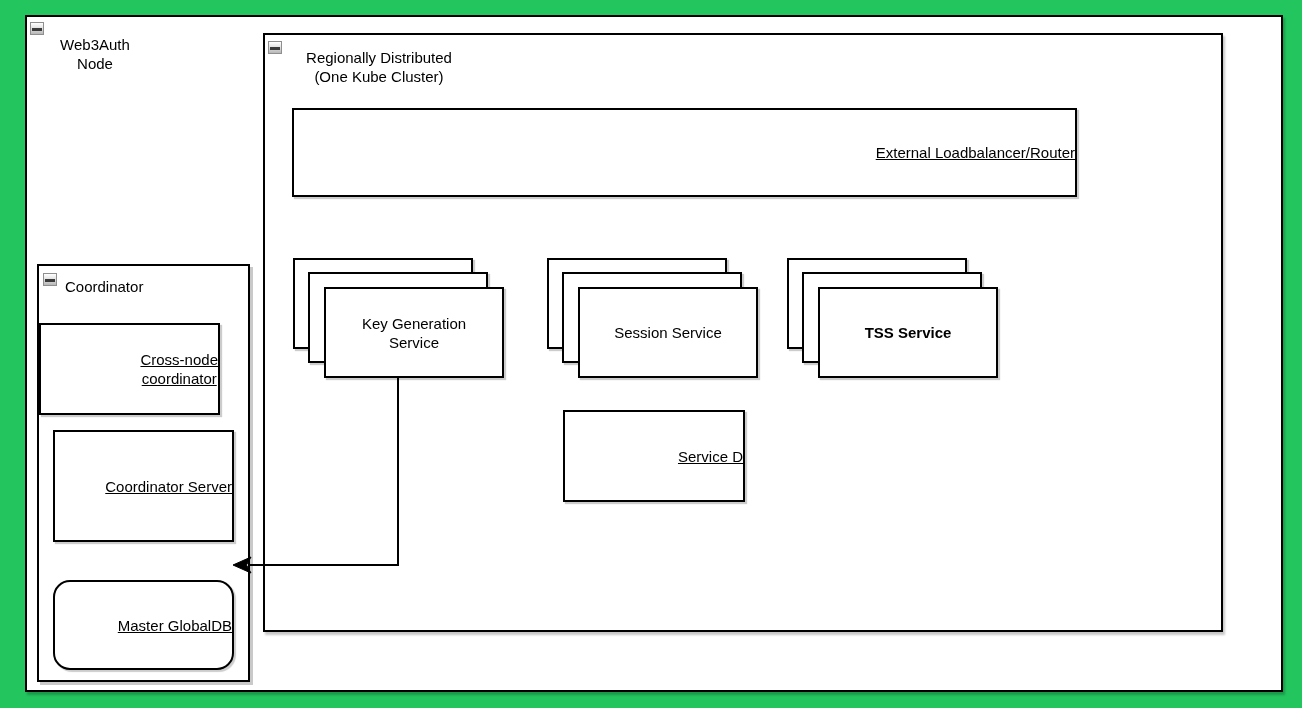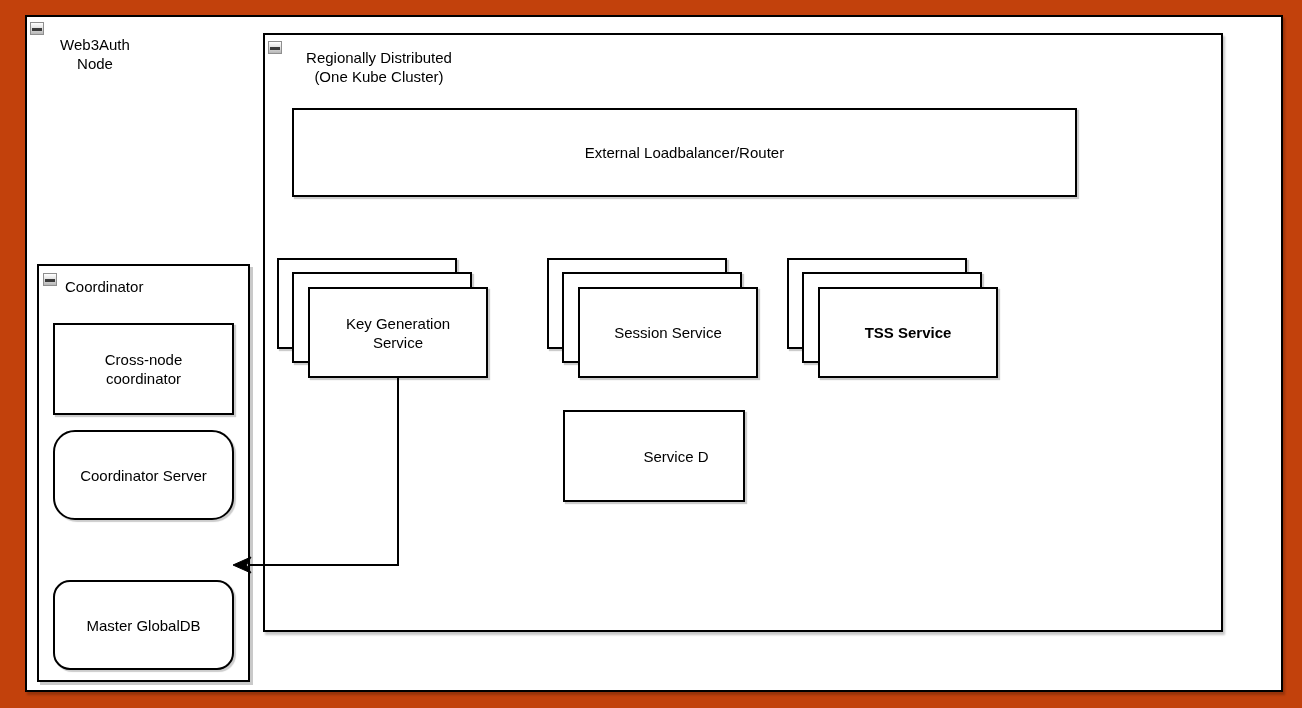--- a/index.html
+++ b/index.html
@@ -1,28 +1,28 @@
 <!DOCTYPE html>
 <html><head>
 <meta charset="utf-8">
 <style>
   html,body { margin:0; padding:0; background:#ffffff; }
   .canvas {
-    position:relative; width:1302px; height:708px; background:#c2410c;
+    position:relative; width:1302px; height:708px; background:#22c55e;
     font-family:"Liberation Sans", sans-serif; color:#000;
     overflow:hidden;
   }
   .container, .node, .card {
     position:absolute; box-sizing:border-box;
     background:#ffffff; border:2px solid #000000;
   }
   .container { box-shadow:2px 3px 2px rgba(0,0,0,0.22); }
   .node, .card { box-shadow:2px 2px 1px rgba(0,0,0,0.20); }
   .node {
-    display:flex; align-items:center; justify-content:center;
+    display:flex; align-items:center; justify-content:flex-end;text-decoration:underline;
   }
   .label, .title {
     font-size:15px; line-height:19px; white-space:pre-line; text-align:center;
   }
   .title { position:absolute; }
   .title.left { text-align:left; }
   .collapse-btn {
     position:absolute; width:14px; height:13px; box-sizing:border-box;
     border:1px solid #8f8f8f;
     background:linear-gradient(180deg,#ffffff 0%,#e3e3e3 45%,#b7b7b7 100%);
@@ -51,21 +51,21 @@
       <div class="collapse-btn" style="left:3px; top:6px;">
         <span class="minus"></span>
       </div>
       <div class="title" style="left:28px; top:13px; width:172px;">Regionally Distributed
 (One Kube Cluster)</div>
 
       <div class="node" style="left:27px; top:73px; width:785px; height:89px;">
         <div class="label">External Loadbalancer/Router</div>
       </div>
 
-      <div class="stack" style="left:12px; top:223px; width:211px; height:120px;">
+      <div class="stack" style="left:28px; top:223px; width:211px; height:120px;">
         <div class="card" style="left:0; top:0;"></div>
         <div class="card" style="left:15px; top:14px;"></div>
         <div class="card" style="left:31px; top:29px;">
           <div class="label">Key Generation
 Service</div>
         </div>
       </div>
 
       <div class="stack" style="left:282px; top:223px; width:211px; height:120px;">
         <div class="card" style="left:0; top:0;"></div>
@@ -88,26 +88,26 @@
       </div>
 
     </div>
 
     <div class="container" style="left:10px; top:210px; width:213px; height:418px; box-shadow:3px 3px 0 #c9c9c9;margin-top:37px;">
       <div class="collapse-btn" style="left:4px; top:7px;">
         <span class="minus"></span>
       </div>
       <div class="title left" style="left:26px; top:11px; width:160px;">Coordinator</div>
 
-      <div class="node" style="left:14px; top:57px; width:181px; height:92px;">
+      <div class="node" style="left:0; top:57px; width:181px; height:92px;">
         <div class="label">Cross-node
 coordinator</div>
       </div>
 
-      <div class="node" style="left:14px; top:164px; width:181px; height:90px;border-radius:22px;">
+      <div class="node" style="left:14px; top:164px; width:181px; height:112px;">
         <div class="label">Coordinator Server</div>
       </div>
 
       <div class="node" style="left:14px; top:314px; width:181px; height:90px;border-radius:17px;">
         <div class="label">Master GlobalDB</div>
       </div>
     </div>
   </div>
 
   <svg class="edge-layer" width="1302" height="708" viewBox="0 0 1302 708">

